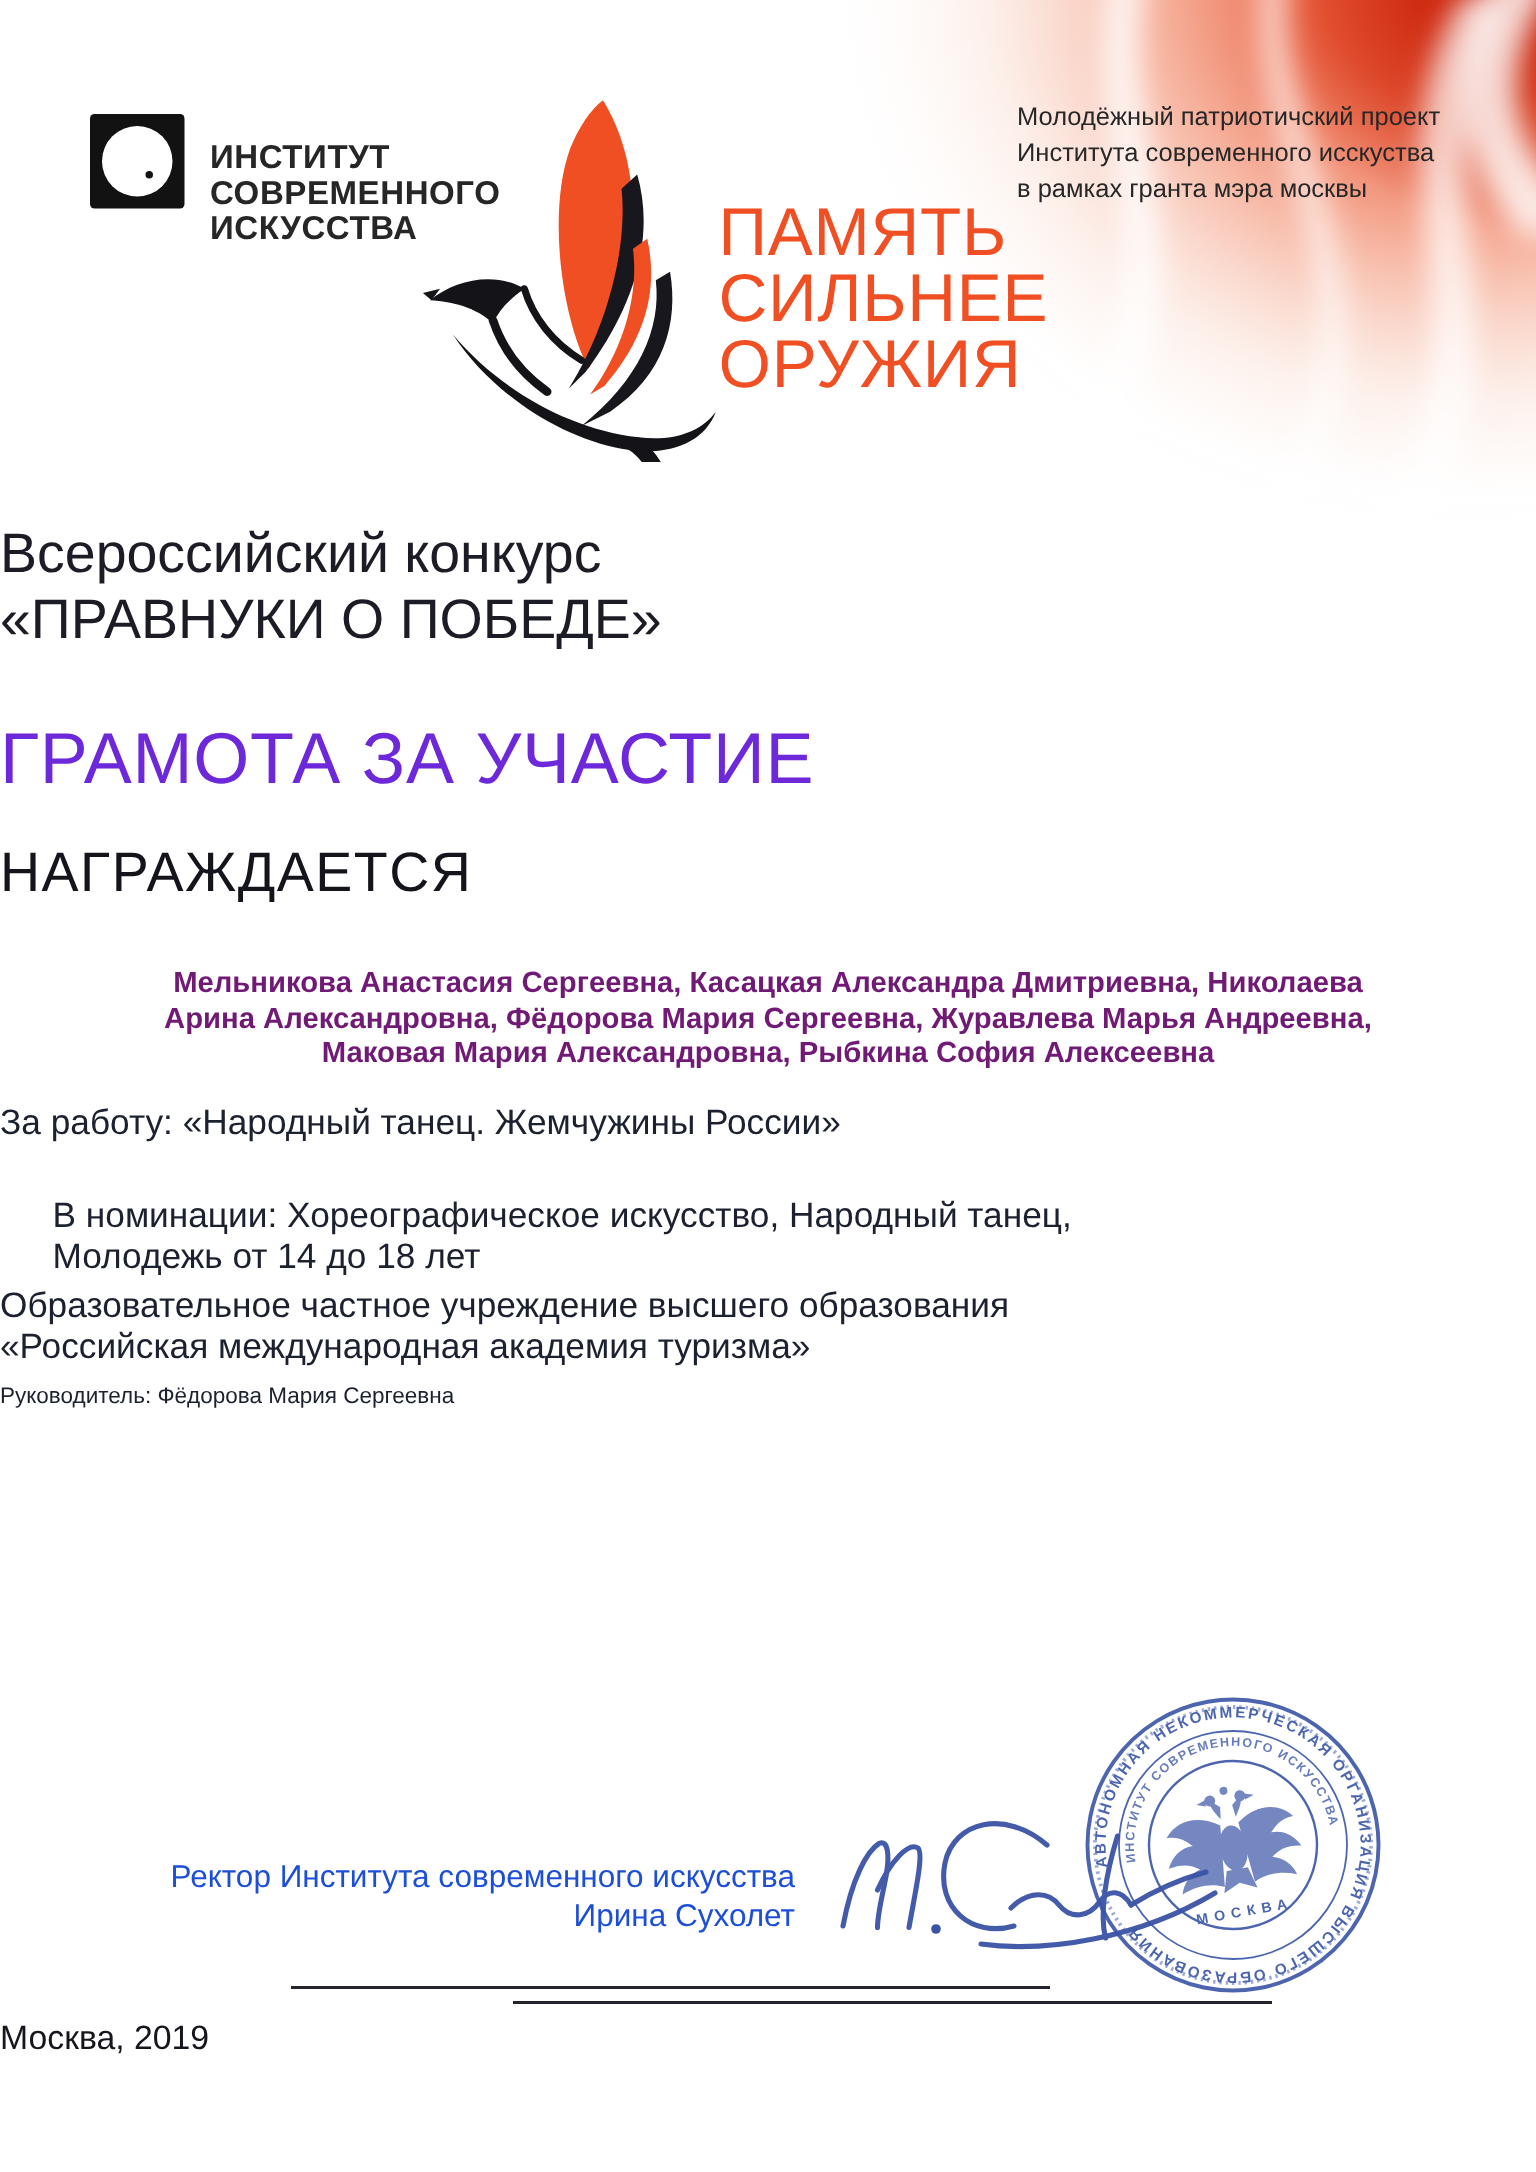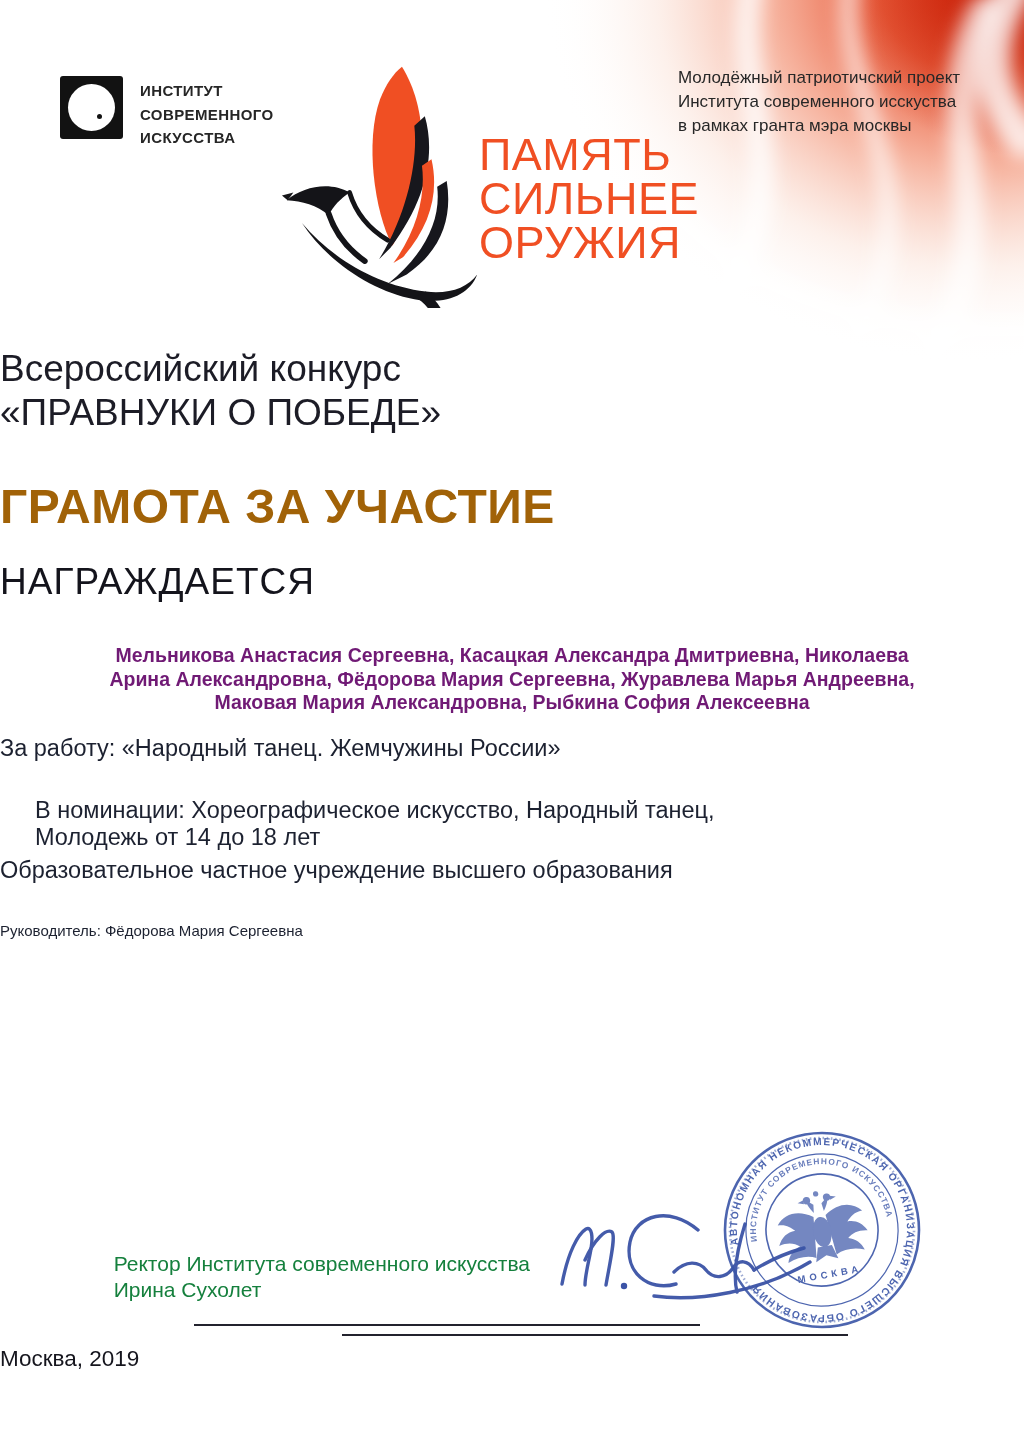--- a/index.html
+++ b/index.html
@@ -8,40 +8,40 @@
     background:#ffffff;overflow:hidden;
     font-family:"Liberation Sans","DejaVu Sans",sans-serif;
     color:#15151d;
   }
   .bg-decor{position:absolute;top:0;right:0;width:600px;height:520px;pointer-events:none;}
   
   .isi-logo{position:absolute;left:60px;top:76px;display:flex;gap:17px;align-items:flex-start;}
   .isi-square{width:63px;height:63px;background:#121212;border-radius:3px;position:relative;flex:0 0 auto;}
   .isi-circle{position:absolute;left:8px;top:8px;width:47px;height:47px;background:#ffffff;border-radius:50%;}
   .isi-dot{position:absolute;left:29px;top:30px;width:5px;height:5px;background:#121212;border-radius:50%;}
-  .isi-wordmark{font-size:15px;font-weight:700;letter-spacing:.4px;color:#262626;line-height:23.5px;padding-top:3px;}
+  .isi-wordmark{font-size:22px;font-weight:700;letter-spacing:.4px;color:#262626;line-height:23.5px;padding-top:3px;margin-top:14px;}
   
   .project-note{position:absolute;left:678px;top:66px;font-size:17px;line-height:24px;color:#272727;}
   
   .dove-logo{position:absolute;left:281px;top:58px;width:200px;height:250px;}
   
   .memory-slogan{position:absolute;left:479px;top:133px;font-size:45px;line-height:44px;font-weight:500;letter-spacing:.5px;}
   
   .center{position:absolute;left:0;width:100%;text-align:left;}
   .contest{top:347px;font-size:37px;line-height:44px;color:#1c1c26;}
-  .award-title{top:479px;font-size:48px;font-weight:700;color:#a16207;letter-spacing:.5px;}
+  .award-title{top:479px;font-size:48px;font-weight:400;color:#6d28d9;letter-spacing:.5px;}
   .awarded{top:561px;font-size:37px;color:#14141c;letter-spacing:1px;}
   .recipients{position:absolute;top:644px;left:50%;transform:translateX(-50%);width:856px;
     text-align:center;font-size:19.5px;font-weight:700;line-height:23.5px;color:#701a75;}
   .work-line{top:735px;font-size:23.5px;color:#1c2130;}
   .nomination{top:797px;font-size:23.5px;line-height:27px;color:#1c2130;margin-left:35px;}
   .organization{top:857px;font-size:23.5px;line-height:27px;color:#1c2130;}
   .leader-line{top:922px;font-size:15px;color:#1c2130;}
   
-  .rector-block{position:absolute;right:494px;top:1239px;text-align:left;font-size:21px;line-height:26px;color:#15803d;margin-top:12px;}
+  .rector-block{position:absolute;right:494px;top:1239px;text-align:right;font-size:21px;line-height:26px;color:#1d4ed8;}
   .signature{position:absolute;left:548px;top:1198px;width:276px;height:126px;}
   .stamp{position:absolute;left:720px;top:1128px;width:204px;height:204px;}
   .sig-line{position:absolute;height:2px;background:#23232e;}
   .sig-line-1{left:194px;top:1324px;width:506px;}
   .sig-line-2{left:342px;top:1334px;width:506px;}
   .city-year{top:1346px;font-size:22.5px;color:#15151d;}
 </style>
 </head>
 <body>
 
@@ -131,20 +131,21 @@
 
   <div class="center work-line">За работу: «Народный танец. Жемчужины России»</div>
 
   <div class="center nomination">
     <div>В номинации: Хореографическое искусство, Народный танец,</div>
     <div>Молодежь от 14 до 18 лет</div>
   </div>
 
   <div class="center organization">
     <div>Образовательное частное учреждение высшего образования</div>
+    <div>«Российская международная академия туризма»</div>
   </div>
 
   <div class="center leader-line">Руководитель: Фёдорова Мария Сергеевна</div>
 
   <div class="rector-block">
     <div>Ректор Института современного искусства</div>
     <div>Ирина Сухолет</div>
   </div>
 
   <svg class="signature" viewBox="0 0 276 126" aria-hidden="true">

